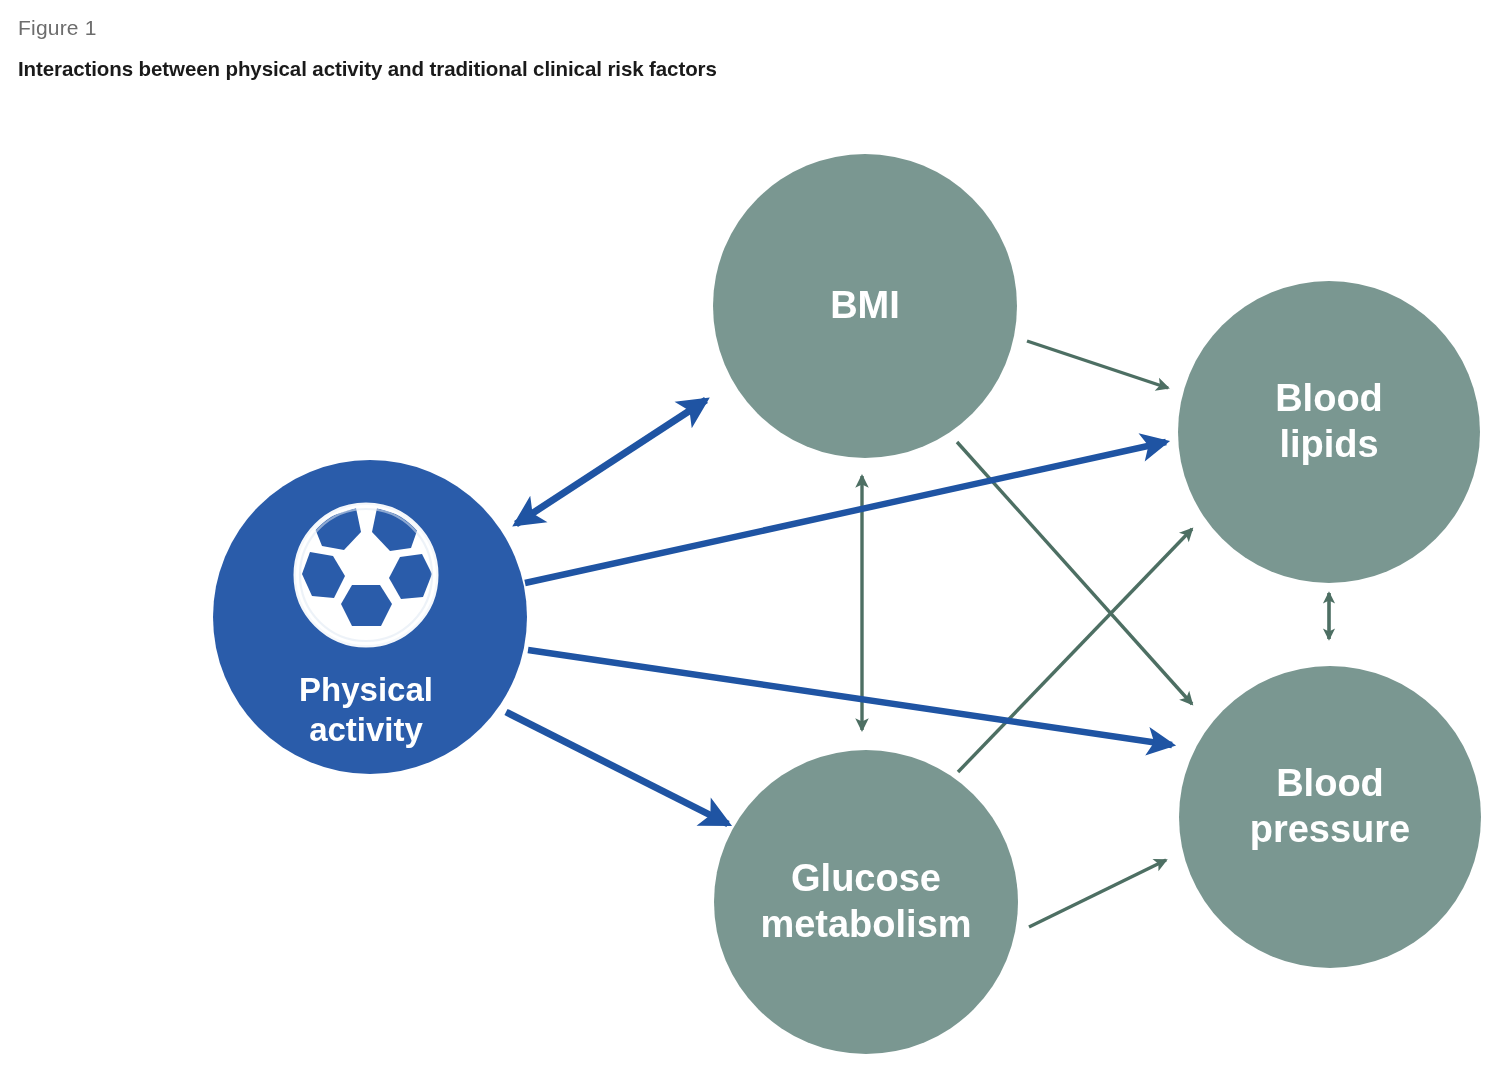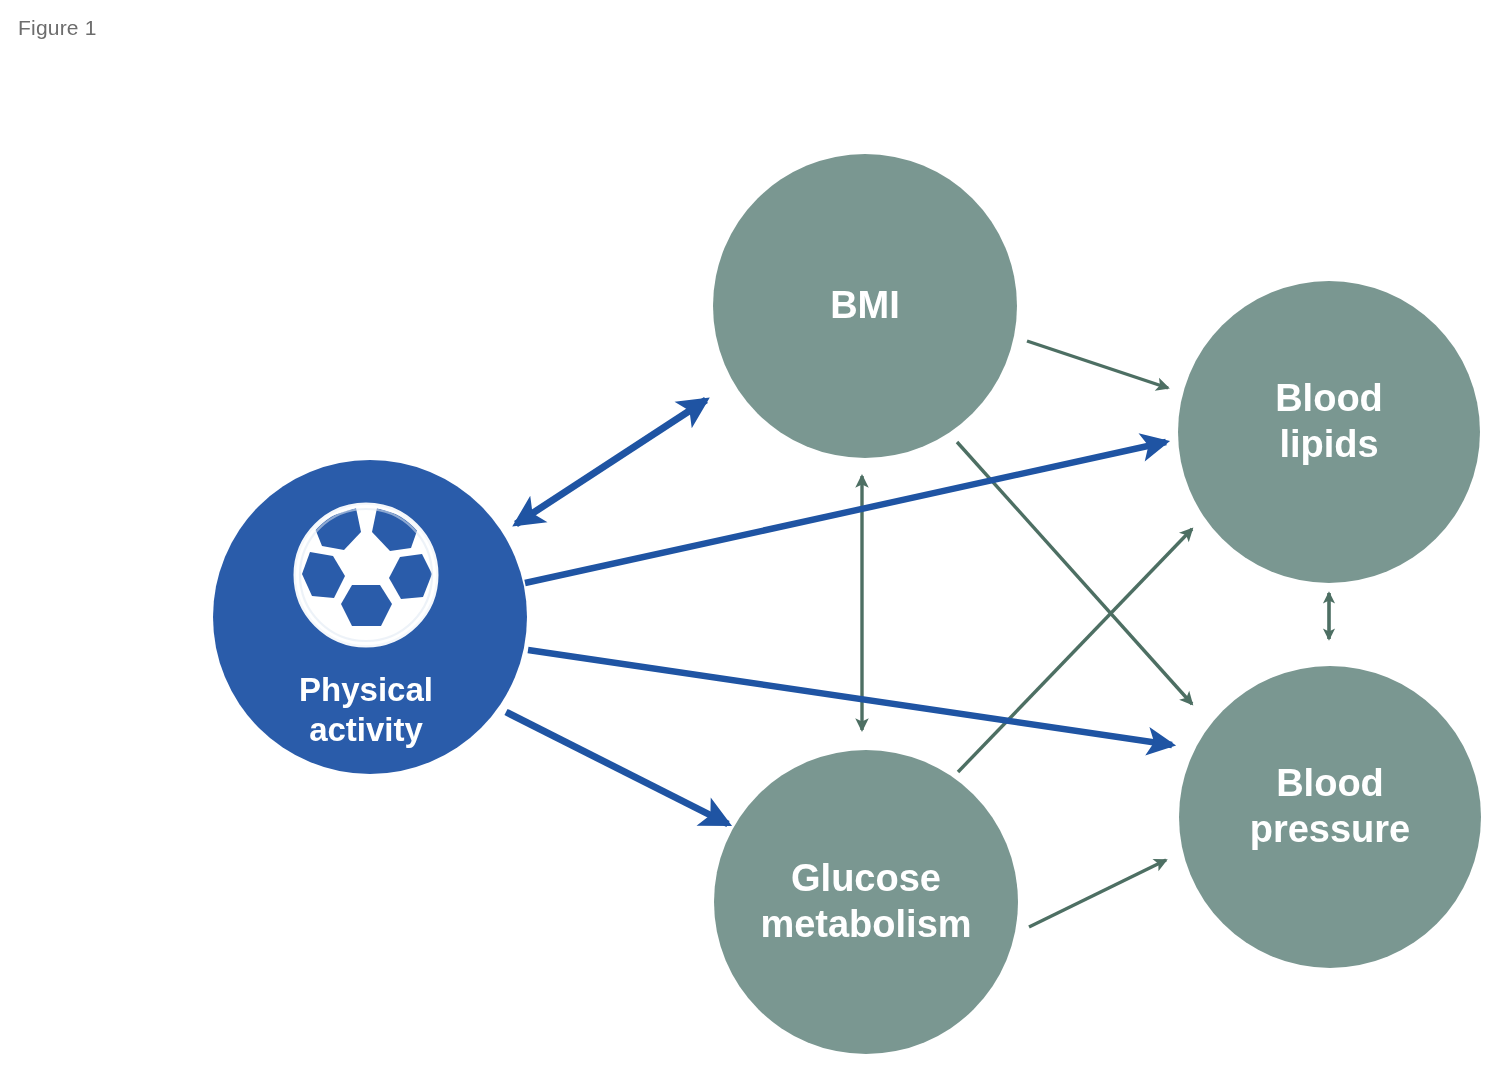--- a/index.html
+++ b/index.html
@@ -57,20 +57,21 @@
   .node-label.big { font-size: 38px; }
   .node-label.pa   { font-size: 33px; }
 </style>
 </head>
 <body>
 
 <div id="figure-root">
 
   <div class="fig-label">Figure 1</div>
 
+  <div class="fig-title">Interactions between physical activity and traditional clinical risk factors</div>
 
   <svg id="diagram-svg" viewBox="0 0 1500 962">
 
     <defs>
       <marker id="ah-blue-thick" viewBox="0 0 12 12" refX="9.5" refY="6" markerWidth="5.2" markerHeight="5.2" orient="auto-start-reverse" markerUnits="strokeWidth">
         <path d="M 0.5 0.8 L 11 6 L 0.5 11.2 L 3 6 Z" fill="#1f54a3"></path>
       </marker>
       <marker id="ah-green-thin" viewBox="0 0 12 12" refX="9.5" refY="6" markerWidth="4.6" markerHeight="4.6" orient="auto-start-reverse" markerUnits="strokeWidth">
         <path d="M 0.5 0.8 L 11 6 L 0.5 11.2 L 3 6 Z" fill="#4d6f63"></path>
       </marker>

